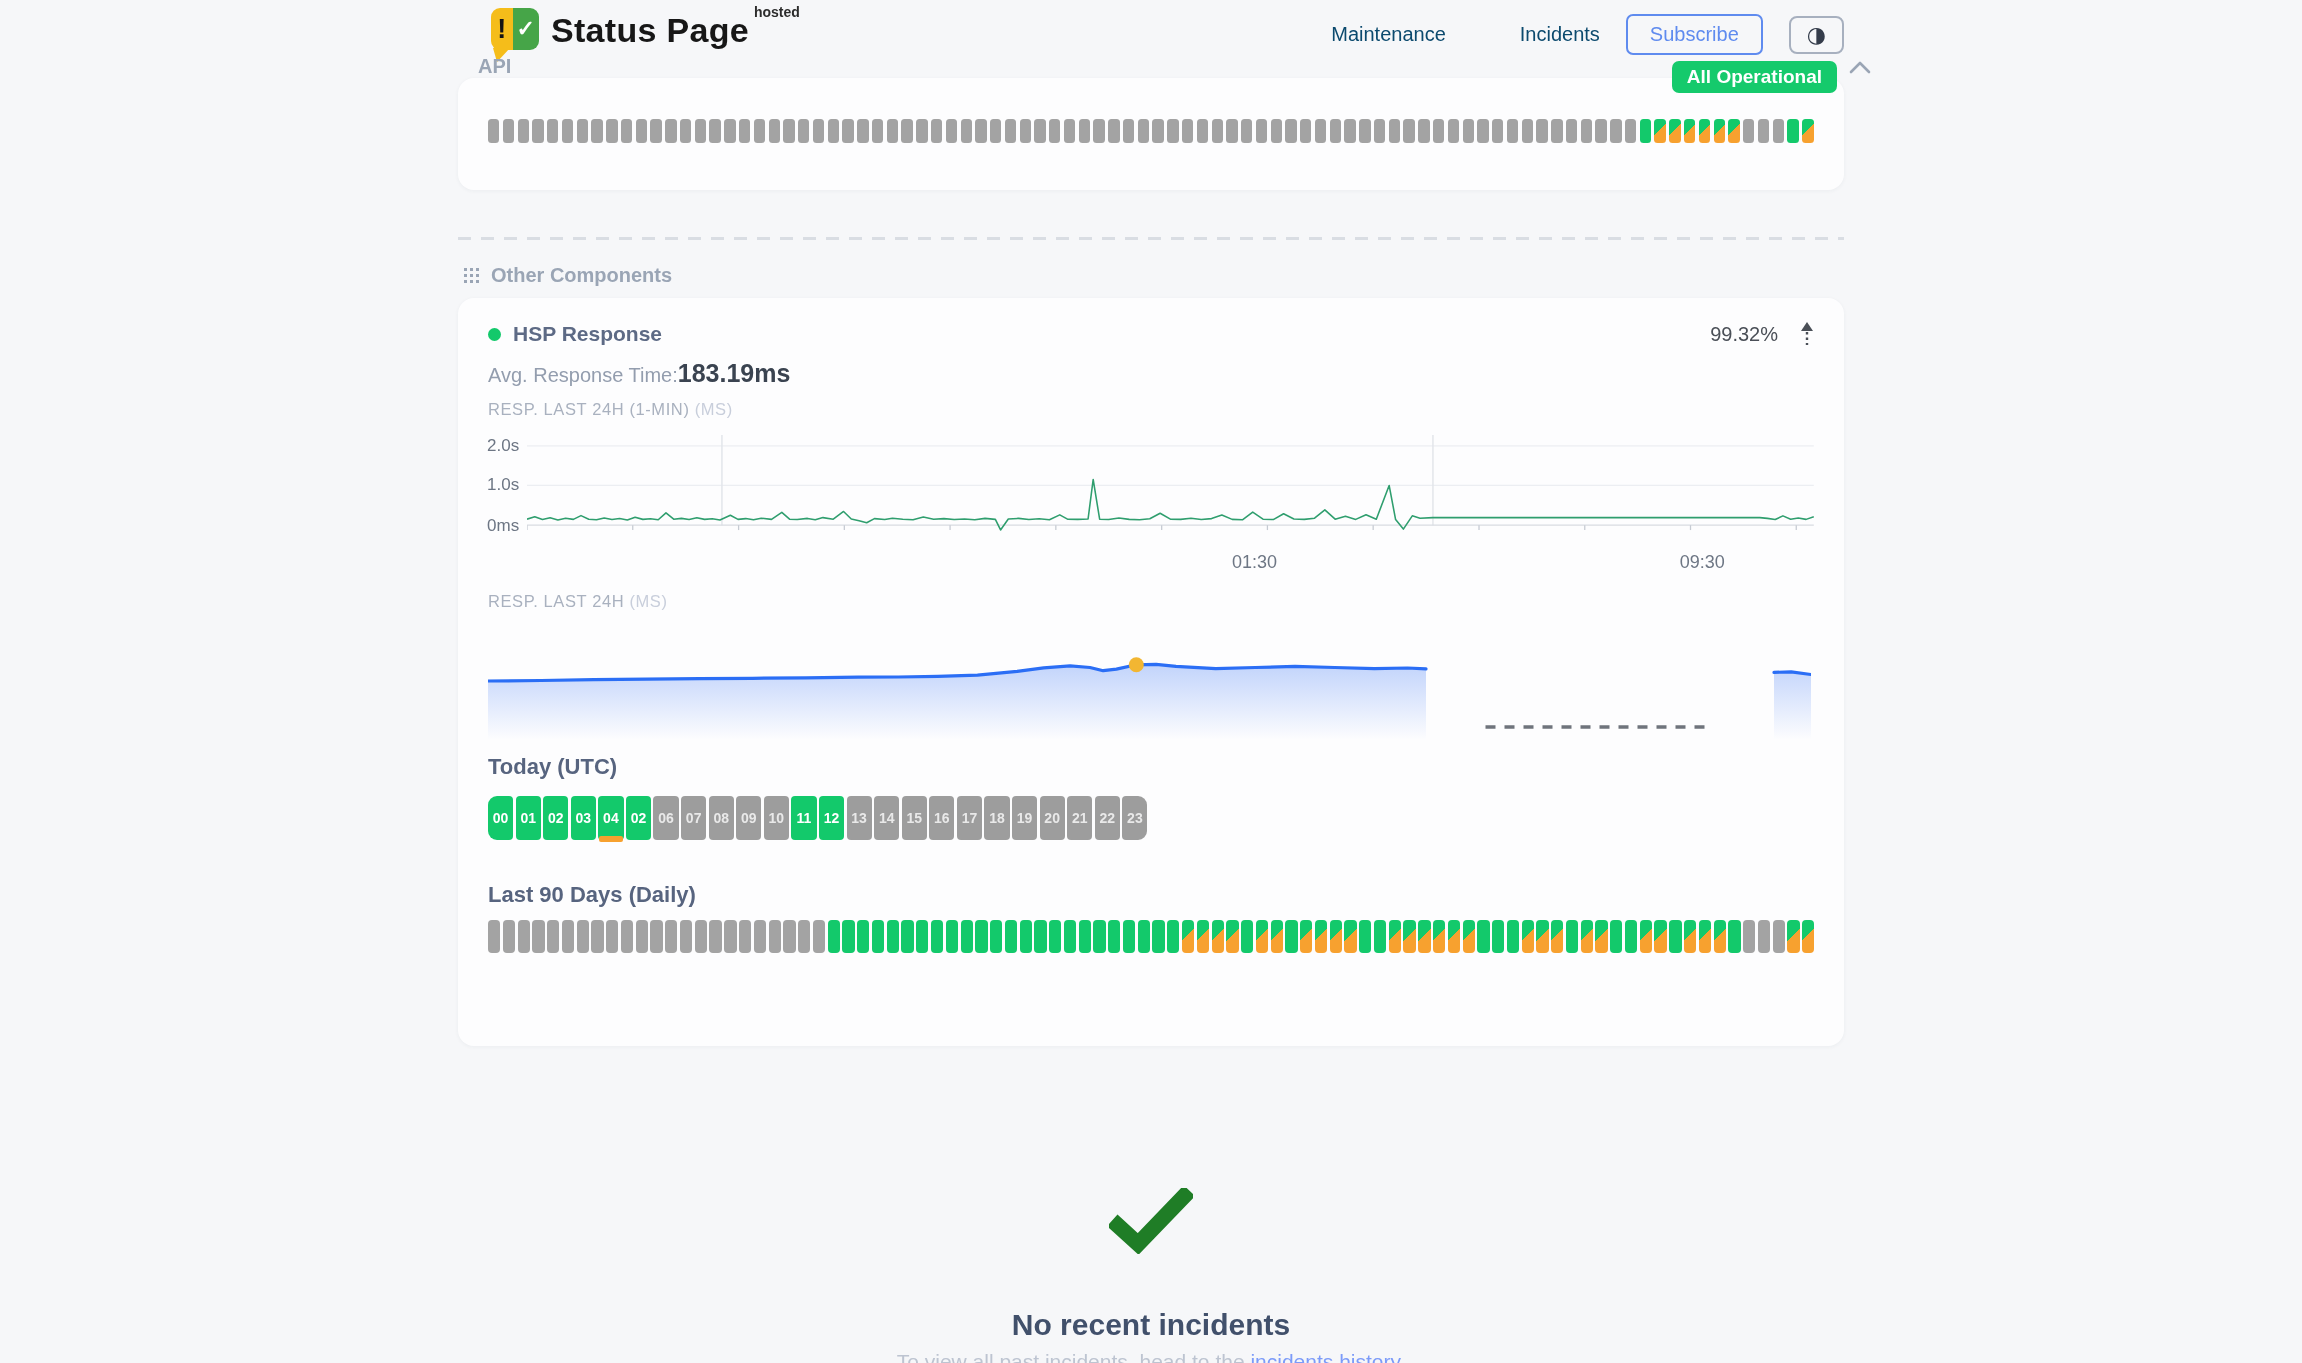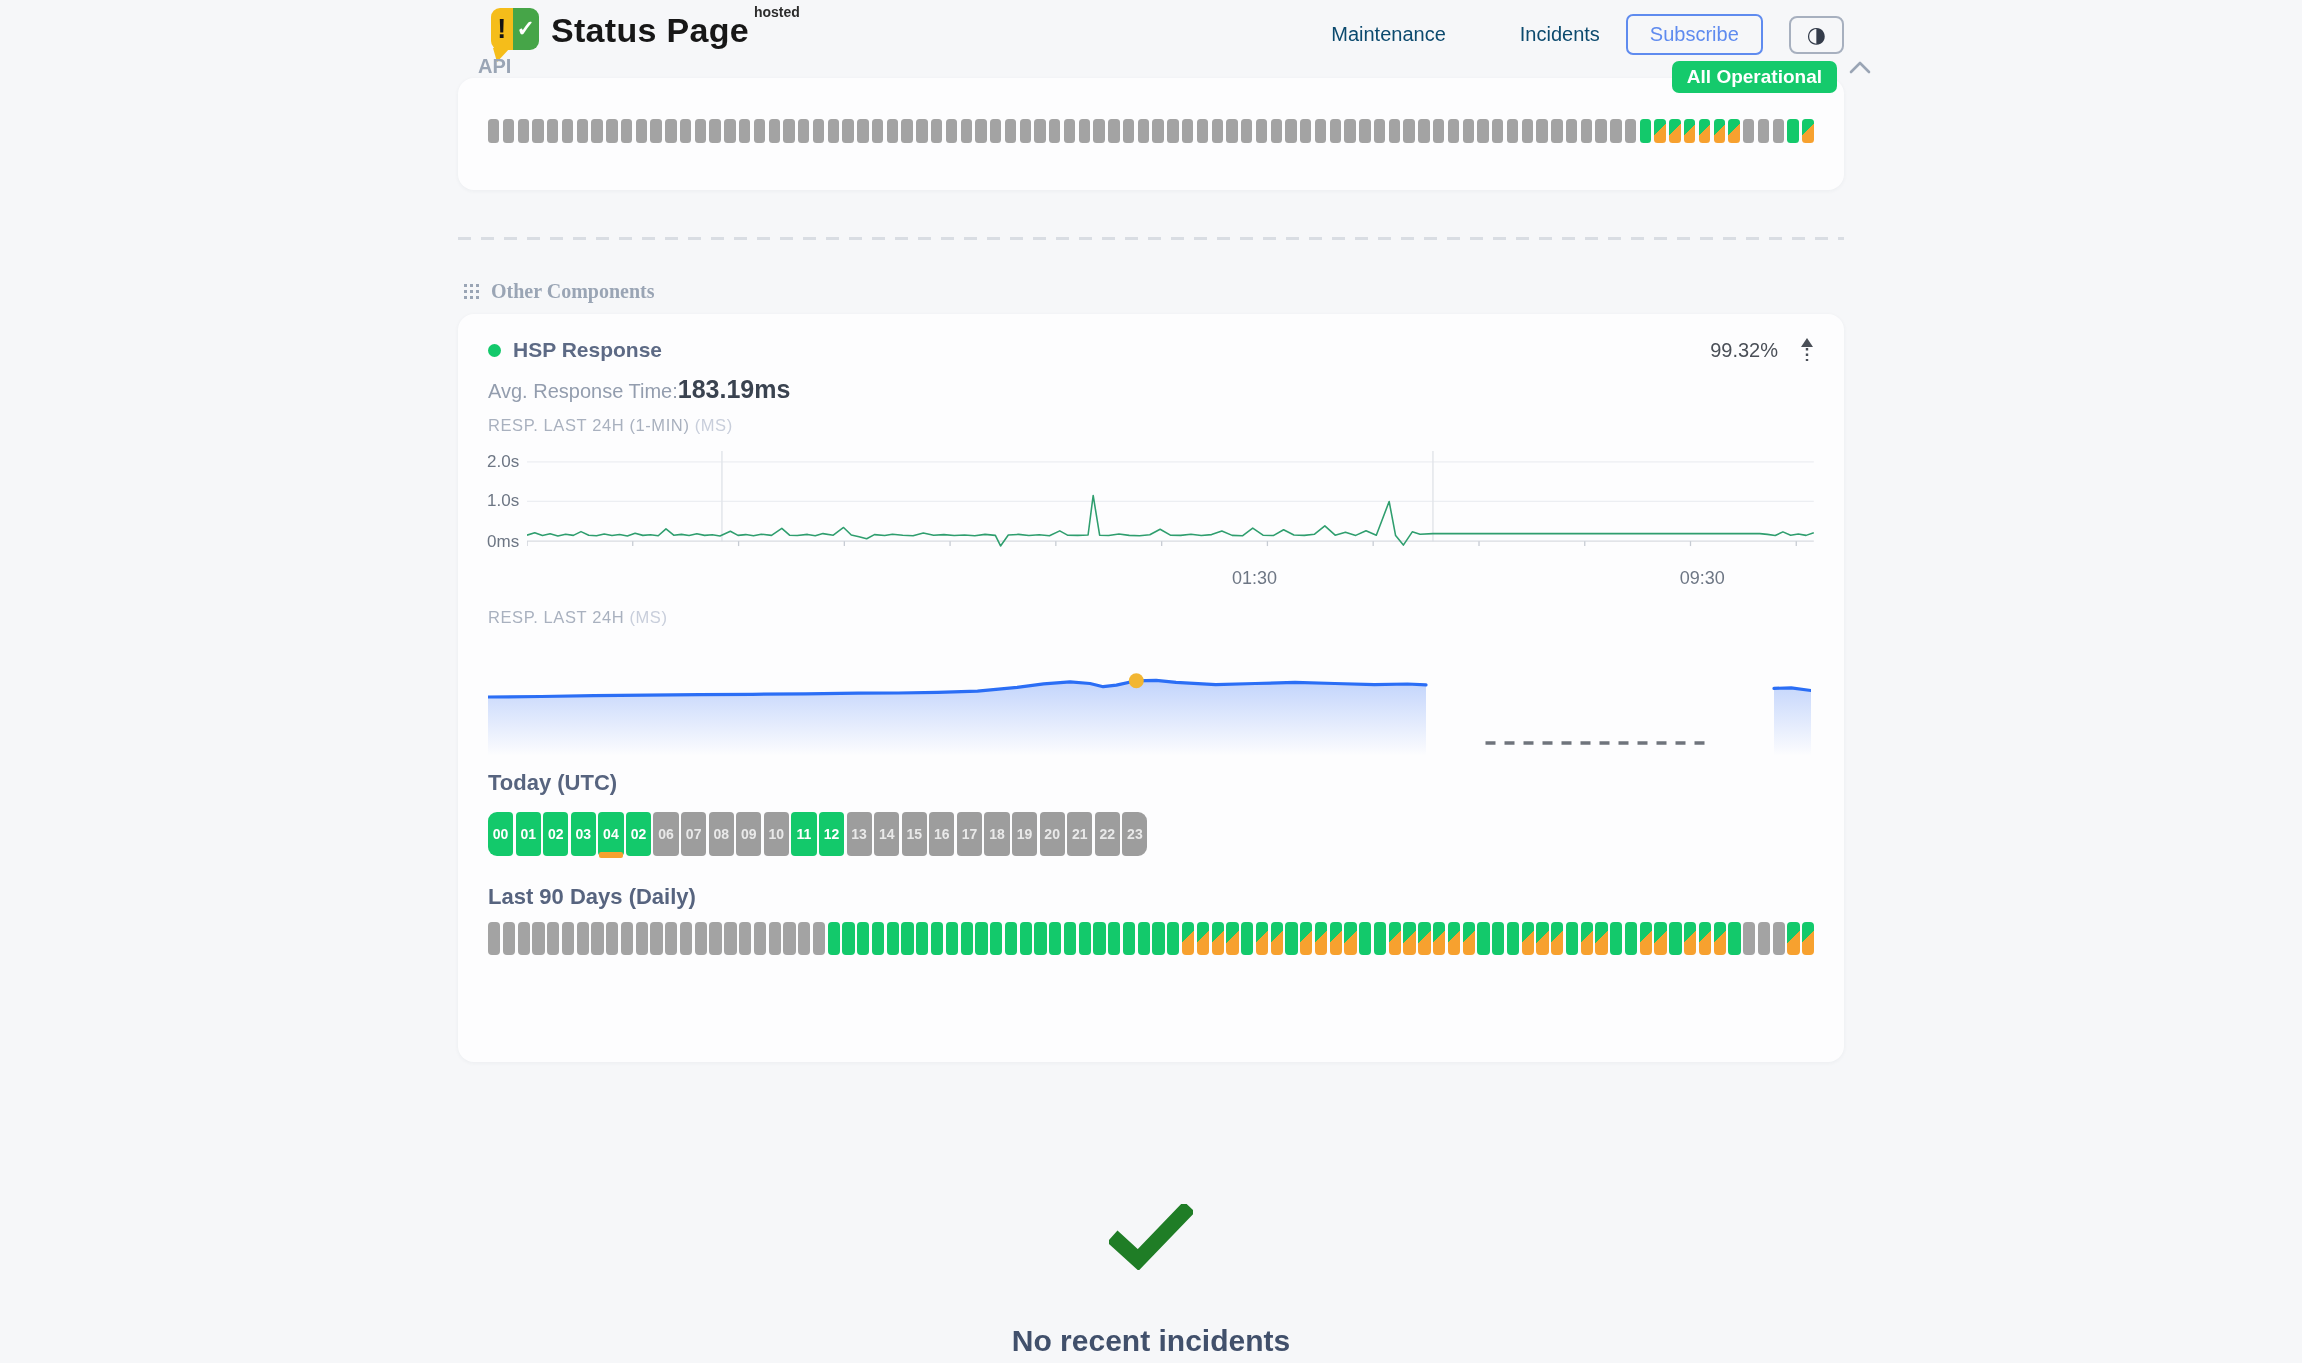--- a/index.html
+++ b/index.html
@@ -38,21 +38,21 @@
   .uptime{font-size:20px;color:#4a4f57;margin-right:22px;}
   .refresh-icon{font-size:21px;color:#5a5f68;cursor:pointer;}
   .trend-icon{cursor:default;}
   .bars{display:flex;gap:3.4px;margin-top:17px;}
   .bar{flex:1;height:24px;border-radius:3.5px;}
   .bar-u{background:#a3a3a3;}
   .bar-o{background:#13c96b;}
   .bar-d{background:linear-gradient(135deg,#13c96b 46%,#f7a12f 46%);}
 
   .dashed-sep{height:3px;margin-top:47px;background:repeating-linear-gradient(90deg,#d9dde3 0 13px,transparent 13px 23px);}
-  .other-title{display:flex;align-items:center;gap:12px;margin-top:38px;margin-left:6px;height:26px;font-family:Liberation Serif, serif;}
+  .other-title{display:flex;align-items:center;gap:12px;margin-top:22px;margin-left:6px;height:26px;}
 
   .card-main{margin-top:10px;height:748px;padding:24px 30px 0 30px;box-sizing:border-box;}
   .pill{display:inline-block;background:#15ca6c;color:#fff;font-size:19px;font-weight:700;border-radius:999px;padding:8px 21px;margin-top:44px;}
   .avg-row{margin-top:13px;font-size:20px;color:#939dae;height:27px;display:flex;align-items:baseline;}
   .avg-val{font-size:25px;font-weight:700;color:#3a4350;}
   .chart-label{margin-top:14px;font-size:16.5px;color:#a9b1bf;letter-spacing:.6px;height:18px;}
   .chart-label .unit{color:#c8cedb;}
   .chart-label2{margin-top:34px;}
 
   .chart1-wrap{display:flex;margin-top:16px;}
@@ -63,21 +63,21 @@
 
   .today-title{margin-top:8px;font-size:22px;font-weight:600;color:#57647f;height:26px;}
   .hours{display:flex;gap:2.4px;margin-top:16px;}
   .hour{position:relative;width:25.2px;height:44px;border-radius:4px;display:flex;align-items:center;justify-content:center;font-size:14px;font-weight:700;cursor:pointer;}
   .hour:first-child{border-radius:9px 4px 4px 9px;}
   .hour:last-child{border-radius:4px 9px 9px 4px;}
   .hour-up{background:#13c96b;color:#ffffff;}
   .hour-unk{background:#9d9d9d;color:#e9e9e9;}
   .hour-marker{position:absolute;left:1px;right:1px;bottom:-2px;height:6px;background:#f7a12f;border-radius:2px;}
 
-  .ninety-title{margin-top:28px;font-size:22px;font-weight:600;color:#57647f;height:26px;}
+  .ninety-title{margin-top:42px;font-size:22px;font-weight:600;color:#57647f;height:26px;}
   .bars90{display:flex;gap:2.5px;margin-top:12px;}
   .bars90 .bar{height:33px;border-radius:4px;}
 
   
   .footer{margin-top:142px;text-align:center;}
   .footer-title{margin-top:50px;font-size:30px;font-weight:600;color:#41506b;}
   .footer-sub{margin-top:8px;font-size:21px;color:#bdc4d1;}
   .footer-link{color:#7c9bf9;text-decoration:none;cursor:pointer;}
   .grid-icon-svg rect{fill:#9aa5b5;}
 </style>

